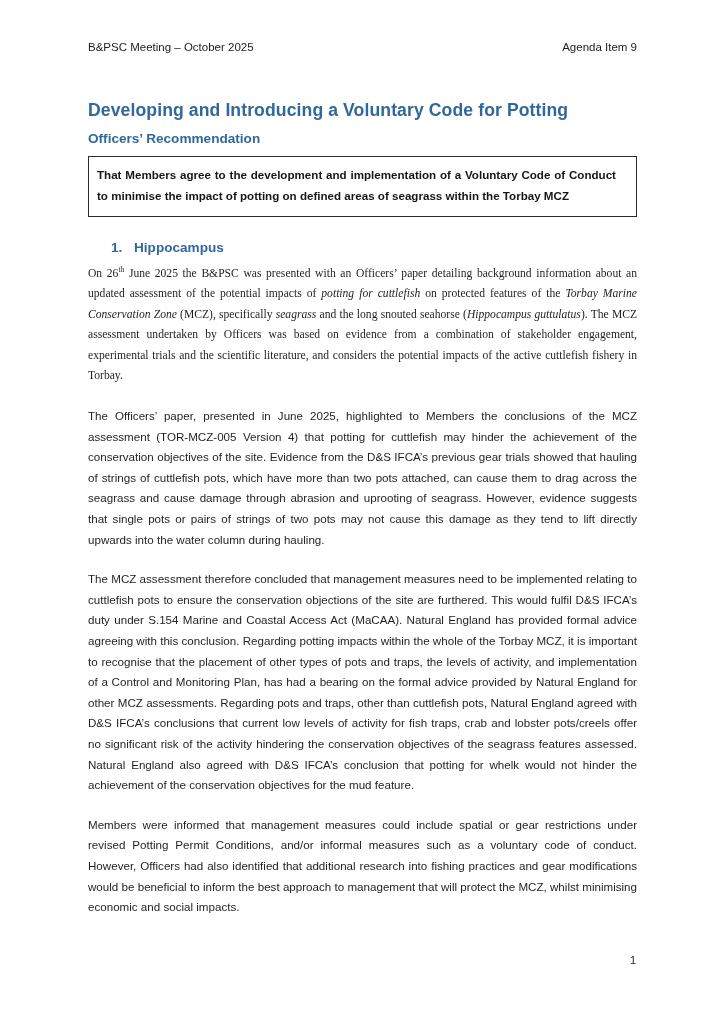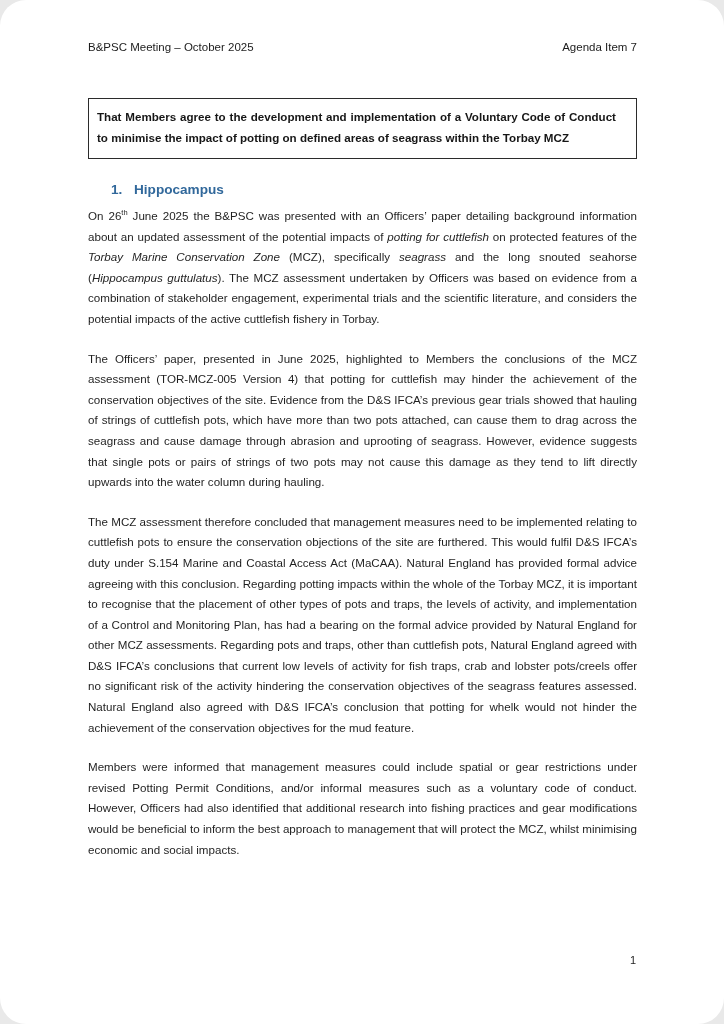--- a/index.html
+++ b/index.html
@@ -10,21 +10,20 @@
   }
   .page {
     position: relative;
     width: 724px;
     height: 1024px;
     margin: 0 auto;
     background: #ffffff;
     color: #1f1f1f;
     padding: 40px 87px 0 88px;
     overflow: hidden;
-    border-radius: 26px;
   }
   .doc-header {
     display: flex;
     justify-content: space-between;
     font-size: 11.5px;
     line-height: 14px;
     color: #1c1c1c;
   }
   .doc-title {
     margin-top: 44px;
@@ -63,47 +62,49 @@
     color: var(--accent, #31689B);
   }
   .section-heading .sec-num { width: 23px; }
   p.body {
     margin-top: 19px;
     font-size: 11.6px;
     line-height: 20.6px;
     text-align: justify;
     color: #1f1f1f;
   }
-  p.body:first-of-type { margin-top: 8px; }
+  p.body:first-of-type { margin-top: 8px; font-family: Liberation Serif, serif; }
   p.body sup {
     font-size: 7.5px;
     vertical-align: super;
     line-height: 0;
   }
   .page-number {
     position: absolute;
     right: 88px;
     bottom: 58px;
     font-size: 11px;
     color: #1f1f1f;
   }
 </style>
 </head>
 <body>
 
 <div class="page">
 
   <header class="doc-header">
     <span>B&amp;PSC Meeting – October 2025</span>
-    <span>Agenda Item 7</span>
+    <span>Agenda Item 9</span>
   </header>
 
   <h1 class="doc-title">
+    <div>Developing and Introducing a Voluntary Code for Potting</div>
   </h1>
 
+  <h2 class="doc-subtitle">Officers’ Recommendation</h2>
 
   <div class="rec-box">
     <p>That Members agree to the development and implementation of a Voluntary Code of Conduct to minimise the impact of potting on defined areas of seagrass within the Torbay MCZ</p>
   </div>
 
   <h3 class="section-heading">
     <span class="sec-num">1.</span>
     <span>Hippocampus</span>
   </h3>
 

